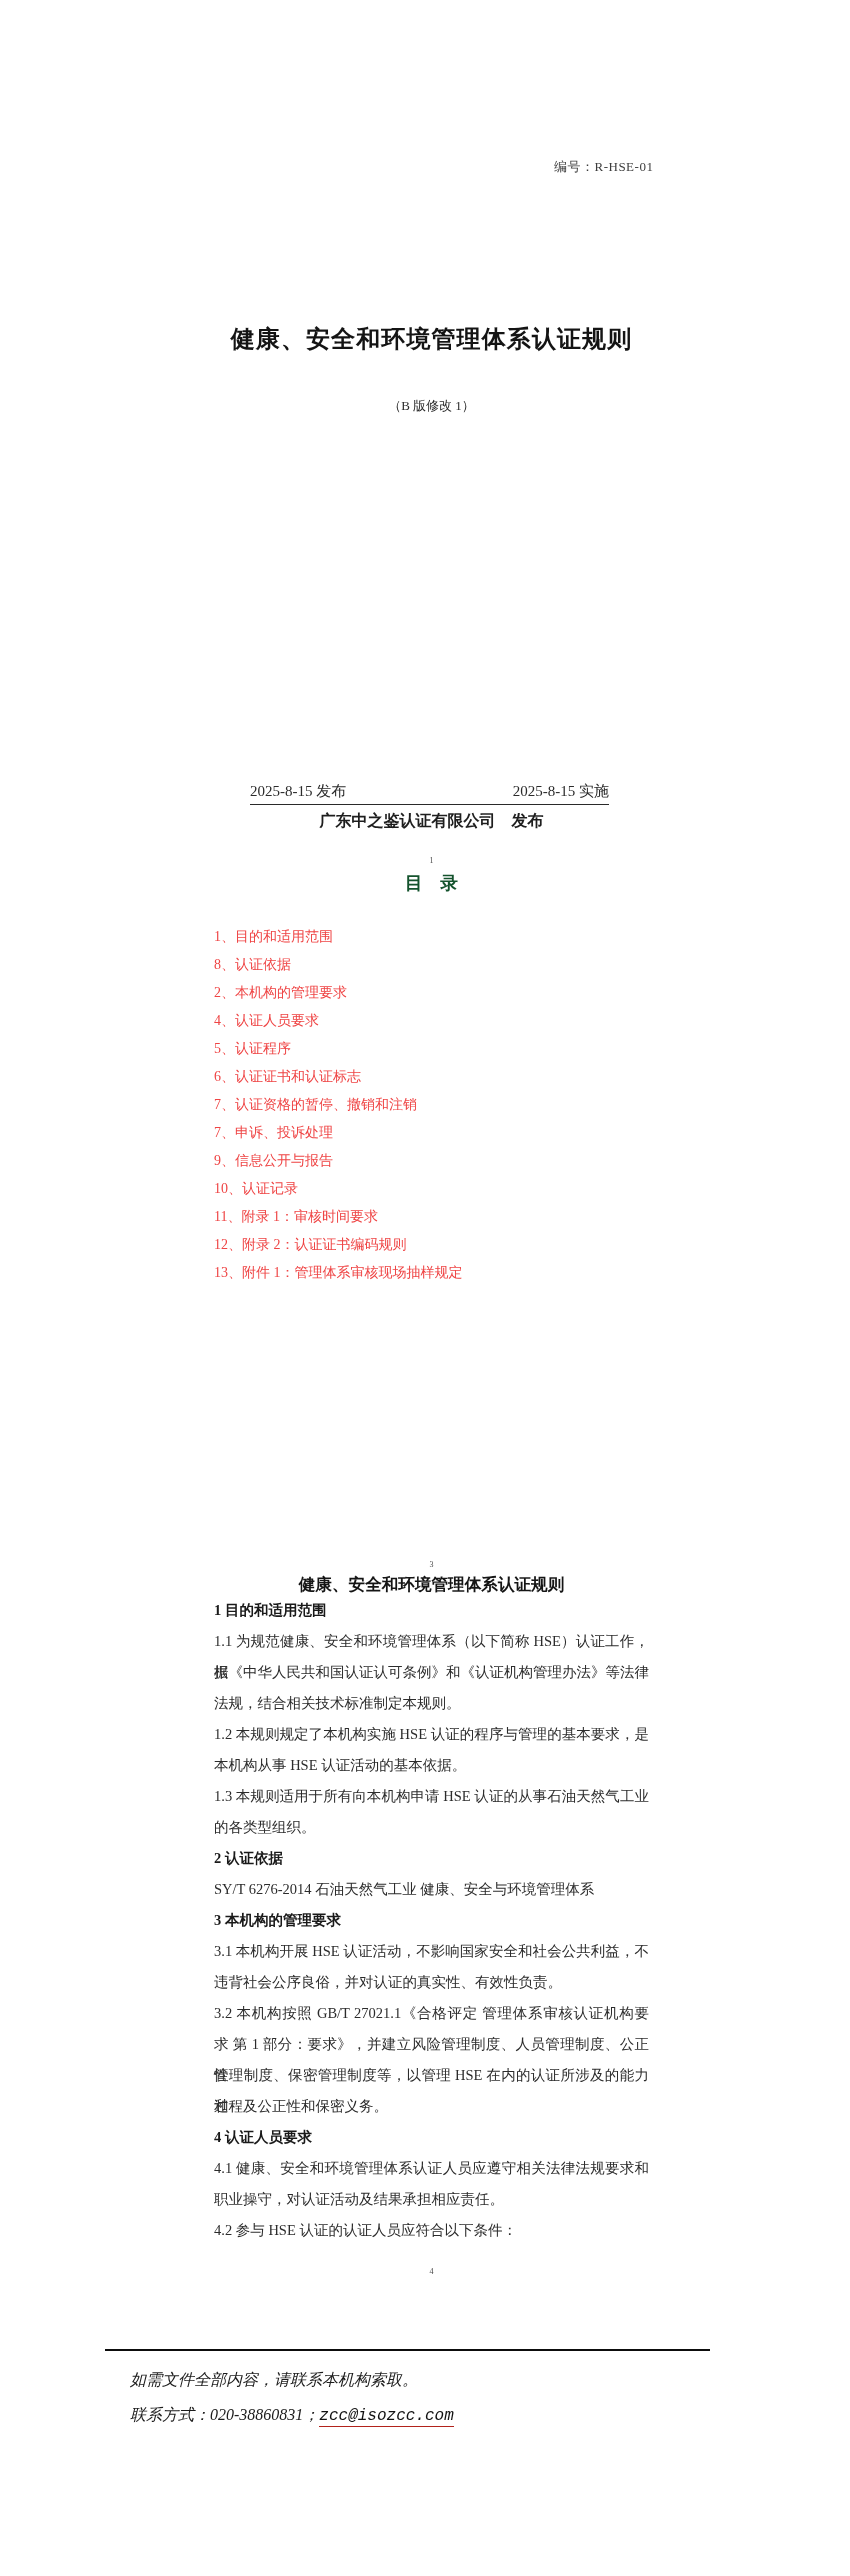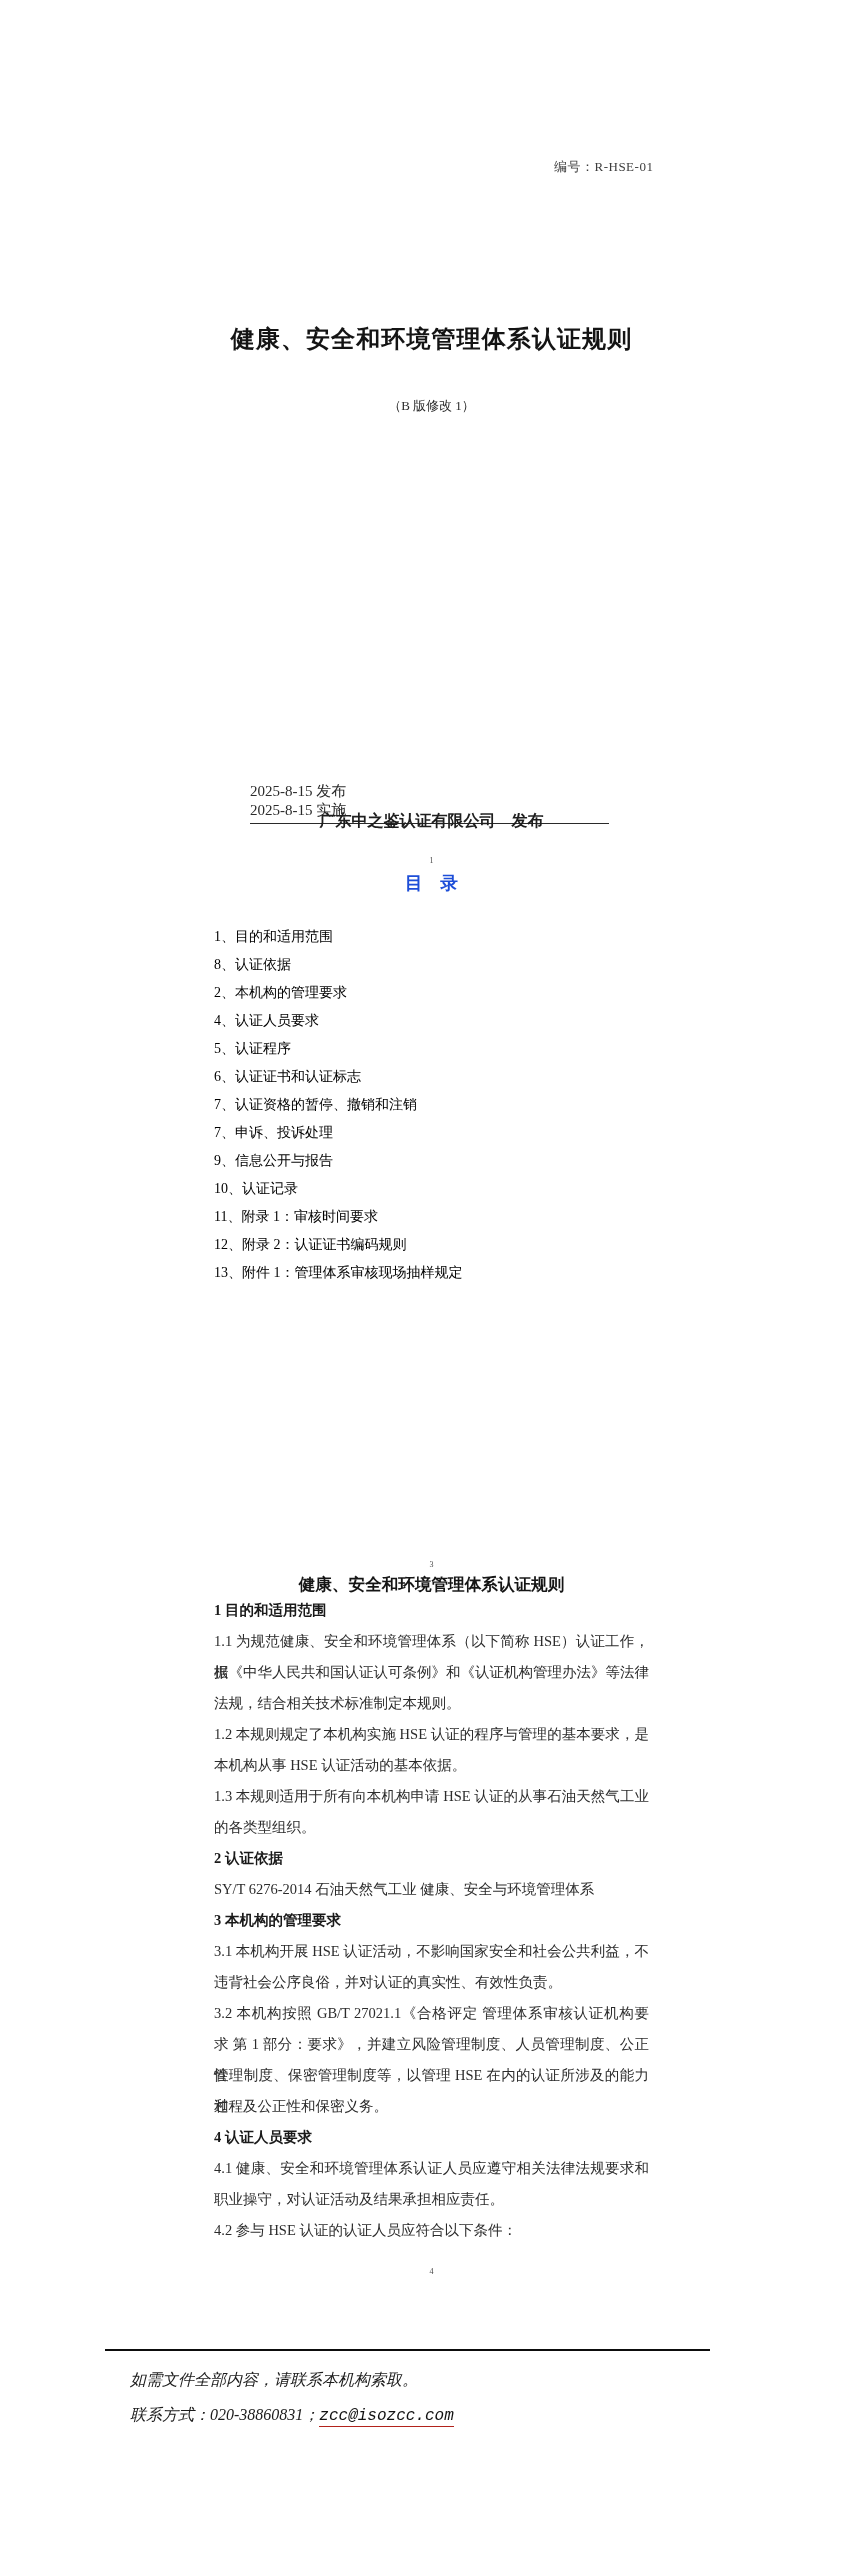--- a/index.html
+++ b/index.html
@@ -16,29 +16,28 @@
   .centerband{left:214px;width:435px;text-align:center;}
   #doc-number{left:554px;top:158px;font-size:13px;color:#3d3d3d;letter-spacing:0.5px;}
   #main-title{top:323px;font-size:24px;font-weight:bold;color:#141414;letter-spacing:1.1px;}
   #subtitle{top:397px;font-size:13px;color:#2b2b2b;}
   #date-row{
     left:250px;top:782px;width:359px;
     display:flex;justify-content:space-between;
     font-size:15px;color:#2b2b2b;
     border-bottom:1.1px solid #2a2a2a;
     padding-bottom:3.2px;
-    flex-direction:column;
   }
   #publisher{top:811px;font-size:16px;font-weight:bold;color:#1e1e1e;}
   .pgnum{left:214px;width:435px;text-align:center;font-size:8px;color:#4a4a4a;}
   #pg1{top:856px;}
   #pg3{top:1560px;}
   #pg4{top:2267px;}
-  #toc-heading{top:871px;font-size:17.7px;font-weight:bold;color:#1d4ed8;}
-  #toc-list{left:214px;top:923px;width:435px;font-size:14px;color:#000000;}
+  #toc-heading{top:871px;font-size:17.7px;font-weight:bold;color:#14532d;}
+  #toc-list{left:214px;top:923px;width:435px;font-size:14px;color:#ef4444;}
   #toc-list .line{height:28px;line-height:28px;}
   #body-heading{top:1574px;font-size:16.6px;font-weight:bold;color:#151515;}
   #body-lines{left:214px;top:1595px;width:435px;font-size:14.5px;color:#2c2c2c;}
   #body-lines .line{height:31px;line-height:31px;white-space:nowrap;}
   #body-lines .line.b{font-weight:bold;color:#1a1a1a;white-space:normal;}
   #body-lines .line.j{white-space:normal;text-align:justify;text-align-last:justify;}
   #footer-rule{left:105px;top:2349px;width:605px;height:1.6px;background:#0d0d0d;}
   .footer-text{
     left:130px;font-size:16px;font-style:italic;color:#1c1c1c;
     font-family:"Liberation Serif","DejaVu Serif",serif;

